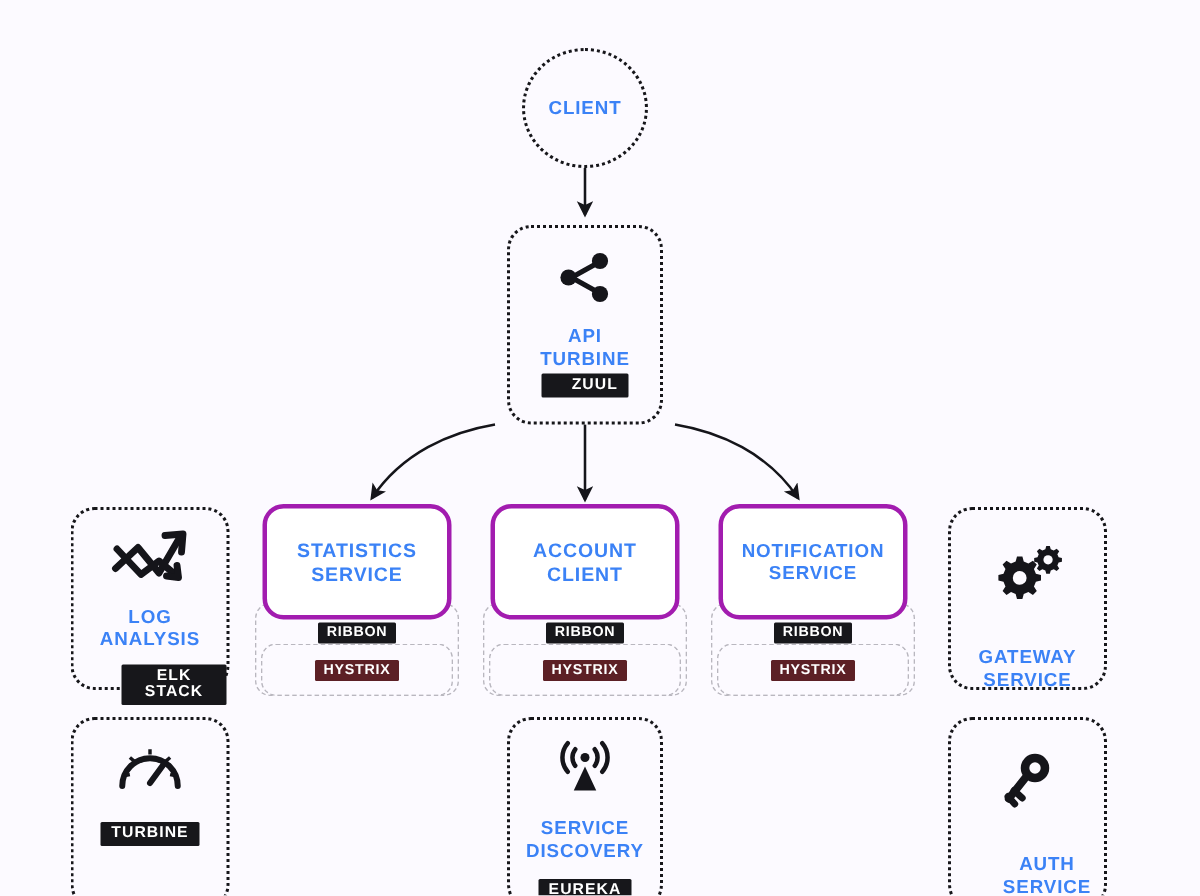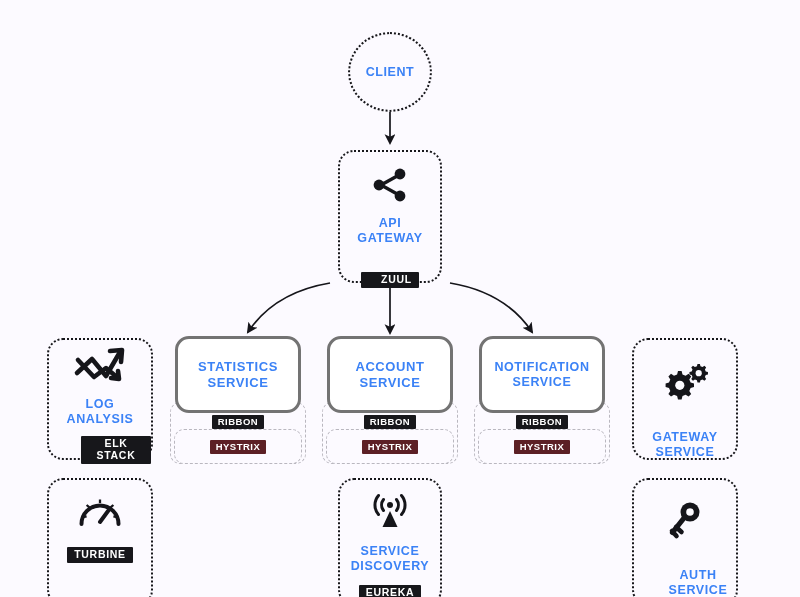--- a/index.html
+++ b/index.html
@@ -31,21 +31,21 @@
     flex-direction: column;
     align-items: center;
     justify-content: center;
     background: #fcfaff;
   }
   .node-dotted {
     border: 2.2px dotted #16161a;
     border-radius: 16px;
   }
   .node-solid {
-    border: 3px solid #737373;
+    border: 3px solid #a21caf;
     border-radius: 14px;
     background: #ffffff;
   }
   .circle-dotted {
     border: 2.4px dotted #16161a;
     border-radius: 50%;
     background: #fcfaff;
   }
 
   .node-label {
@@ -128,25 +128,25 @@
     <span class="icon">
       <svg width="40" height="36" viewBox="0 0 40 36" xmlns="http://www.w3.org/2000/svg">
         <line x1="11" y1="18" x2="29" y2="8" stroke="#15151a" stroke-width="3.4" stroke-linecap="round"></line>
         <line x1="11" y1="18" x2="29" y2="28" stroke="#15151a" stroke-width="3.4" stroke-linecap="round"></line>
         <circle cx="9" cy="18" r="5.4" fill="#15151a"></circle>
         <circle cx="30" cy="7" r="5.4" fill="#15151a"></circle>
         <circle cx="30" cy="29" r="5.4" fill="#15151a"></circle>
       </svg>
     </span>
     <span class="node-label lbl-12" style="margin-top:9px;">API
-GATEWAY</span>
-    <span class="badge badge-dark" style="margin-top:26px;padding-left:20px;">ZUUL</span>
-  </div>
-
-  <div class="node node-dotted" style="left:47px; top:338px; width:106px; height:122px; justify-content:center; padding-top:12px;">
+TURBINE</span>
+    <span class="badge badge-dark" style="margin-top:2px;padding-left:20px;">ZUUL</span>
+  </div>
+
+  <div class="node node-dotted" style="left:47px; top:338px; width:106px; height:122px; justify-content:flex-start; padding-top:12px;">
     <span class="icon">
       <svg width="56" height="40" viewBox="0 0 56 40" xmlns="http://www.w3.org/2000/svg">
         <path d="M5 27 L20 13 L34 30 L48 6" fill="none" stroke="#15151a" stroke-width="4.6" stroke-linecap="round" stroke-linejoin="round"></path>
         <path d="M38 5 L50 4 L49 16" fill="none" stroke="#15151a" stroke-width="4.6" stroke-linecap="round" stroke-linejoin="round"></path>
         <path d="M6 14 L22 31 L34 22 L46 32" fill="none" stroke="#15151a" stroke-width="4.6" stroke-linecap="round" stroke-linejoin="round"></path>
         <path d="M39 32 L47 33 L46 25" fill="none" stroke="#15151a" stroke-width="4.6" stroke-linecap="round" stroke-linejoin="round"></path>
       </svg>
     </span>
     <span class="node-label lbl-12" style="margin-top:7px;">LOG
 ANALYSIS</span>
@@ -181,21 +181,21 @@
     <div class="svc-badgerow" style="top:104px;">
       <span class="badge badge-red badge-sm">HYSTRIX</span>
     </div>
   </div>
 
   <div class="svc-group" style="left:322px; top:336px; width:136px; height:128px;">
     <div class="svc-layer" style="left:0; top:66px; width:136px; height:62px;"></div>
     <div class="svc-layer" style="left:4px; top:93px; width:128px; height:35px;"></div>
     <div class="node-solid svc-box" style="left:5px; top:0; width:126px; height:77px;">
       <span class="node-label lbl-13">ACCOUNT
-SERVICE</span>
+CLIENT</span>
     </div>
     <div class="svc-badgerow" style="top:79px;">
       <span class="badge badge-dark badge-sm">RIBBON</span>
     </div>
     <div class="svc-badgerow" style="top:104px;">
       <span class="badge badge-red badge-sm">HYSTRIX</span>
     </div>
   </div>
 
   <div class="svc-group" style="left:474px; top:336px; width:136px; height:128px;">

